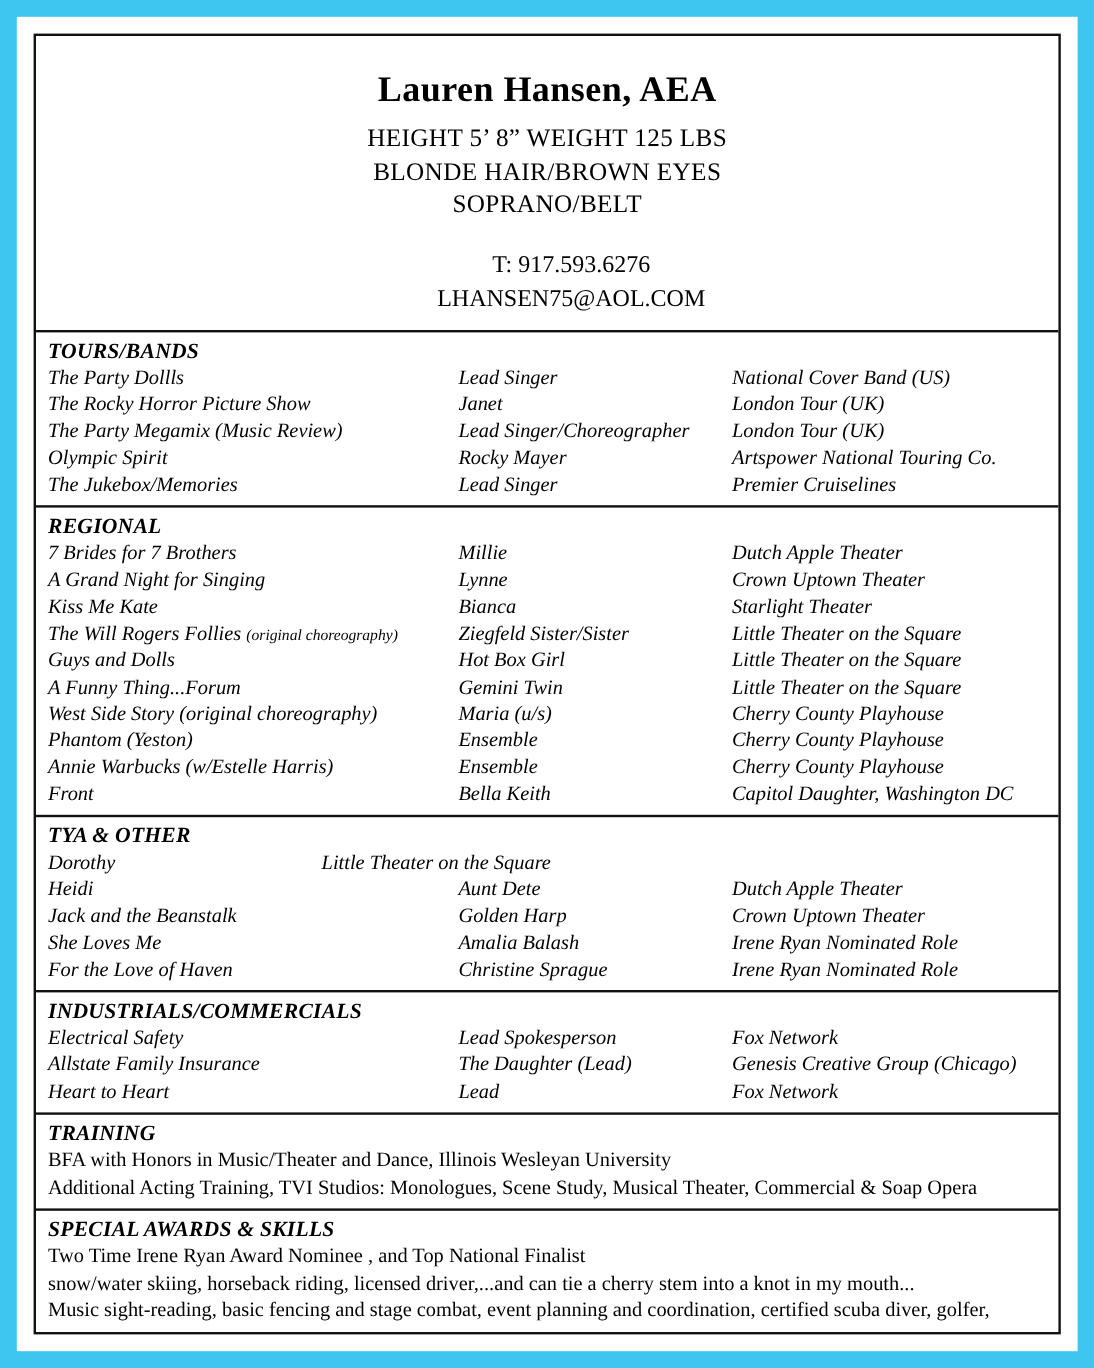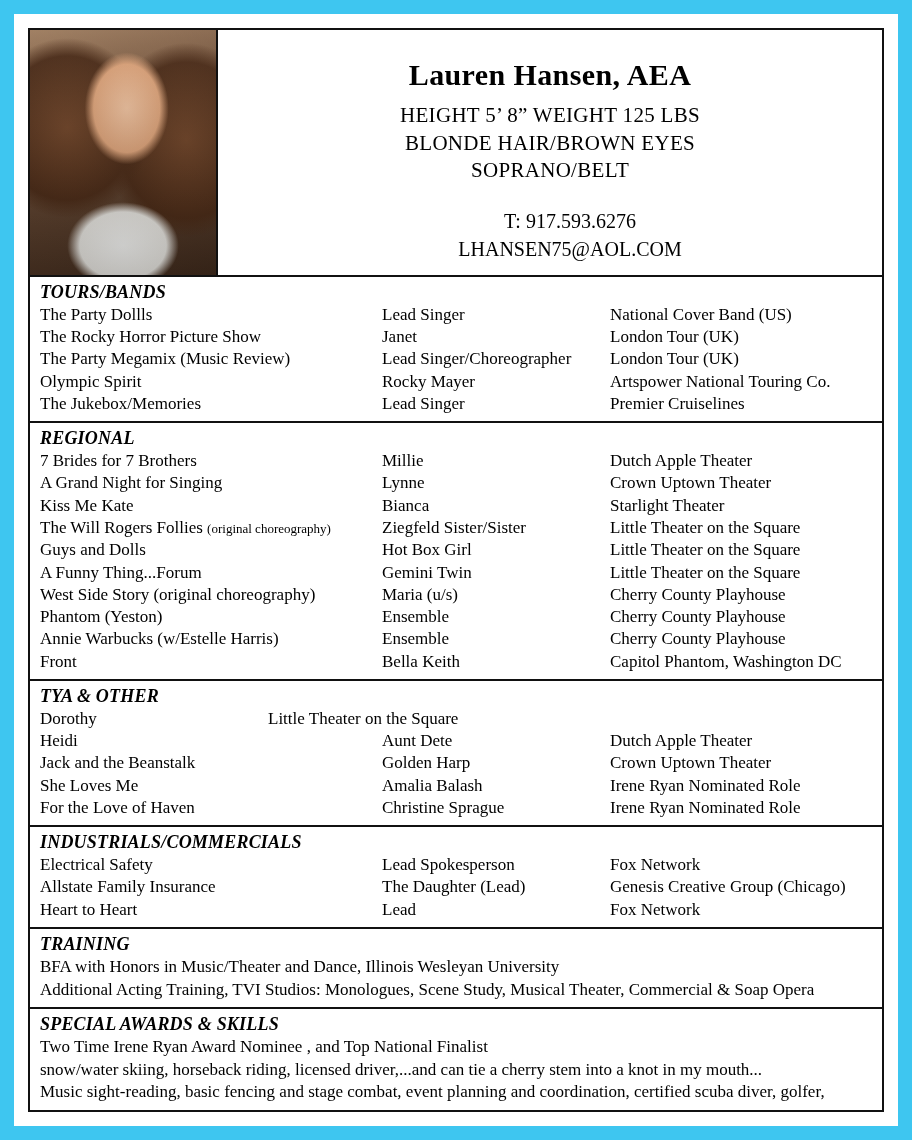--- a/index.html
+++ b/index.html
@@ -34,20 +34,21 @@
     display: flex;
     flex-direction: column;
   }
 
   
   .header {
     display: flex;
     border-bottom: 2px solid #111;
     height: 254px;
     box-sizing: border-box;
+    flex-direction: column;
   }
   .photo-cell {
     width: 188px;
     border-right: 2px solid #111;
     box-sizing: border-box;
     overflow: hidden;
     position: relative;
     background: #7b5a43;
   }
   .photo {
@@ -104,20 +105,21 @@
     font-weight: bold;
     letter-spacing: 0.2px;
     margin-bottom: 1px;
     font-style: italic;
   }
   .row {
     display: flex;
     font-size: 17px;
     line-height: 1.31;
     white-space: nowrap;
+    font-style: italic;
   }
   .c1 { width: 342px; flex: 0 0 342px; }
   .c2 { width: 228px; flex: 0 0 228px; }
   .c3 { flex: 1; }
   .small {
     font-size: 13px;
   }
   .para {
     font-size: 17px;
     line-height: 1.33;
@@ -220,21 +222,21 @@
         <div class="c3">Cherry County Playhouse</div>
       </div>
       <div class="row">
         <div class="c1">Annie Warbucks (w/Estelle Harris)</div>
         <div class="c2">Ensemble</div>
         <div class="c3">Cherry County Playhouse</div>
       </div>
       <div class="row">
         <div class="c1">Front</div>
         <div class="c2">Bella Keith</div>
-        <div class="c3">Capitol Phantom, Washington DC</div>
+        <div class="c3">Capitol Daughter, Washington DC</div>
       </div>
     </div>
 
     <div class="section">
       <div class="section-title">TYA &amp; OTHER</div>
       <div class="row">
         <div class="c2">Dorothy</div>
         <div class="c3">Little Theater on the Square</div>
       </div>
       <div class="row">

